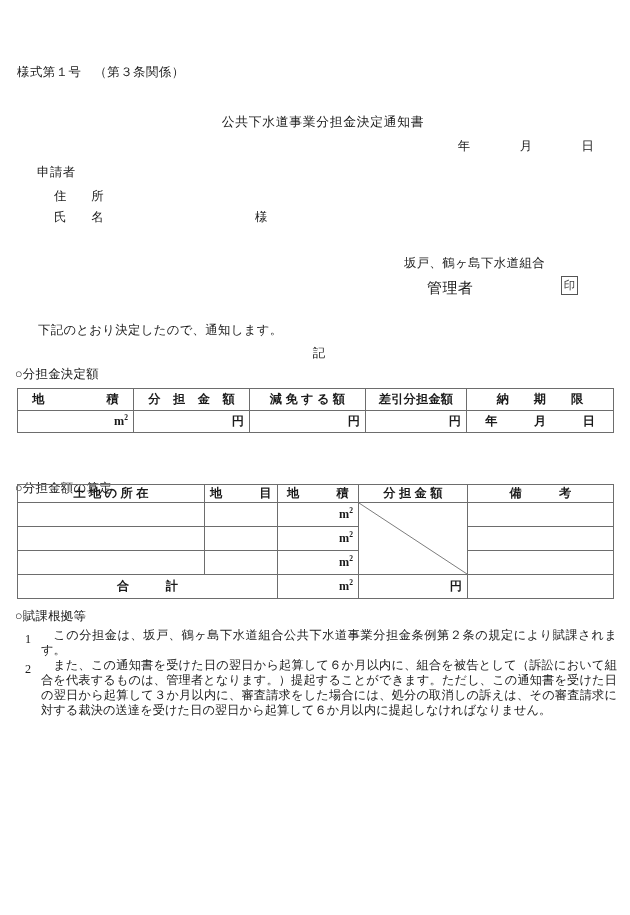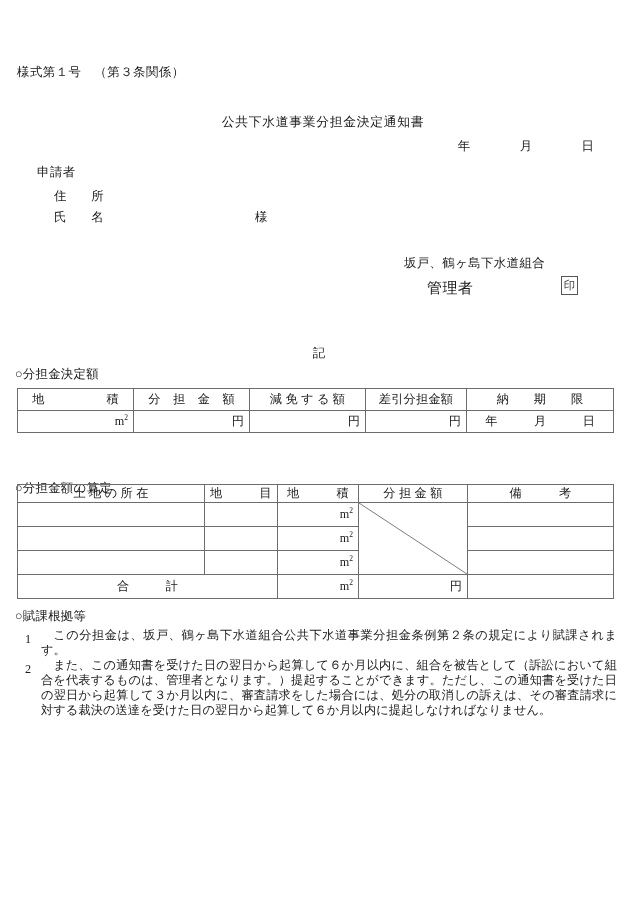--- a/index.html
+++ b/index.html
@@ -145,20 +145,21 @@
   #sec-head-1 { left: 15px; top: 366px; }
   #sec-head-2 { left: 15px; top: 480px; }
   #sec-head-3 { left: 15px; top: 608px; }
 
   
   table.form-table {
     position: absolute;
     border-collapse: collapse;
     table-layout: fixed;
     font-size: 12.2px;
+    font-weight: bold;
   }
   table.form-table td {
     border: 1px solid #6d6d6d;
     height: 21px;
     padding: 0 5px;
     vertical-align: middle;
     box-sizing: border-box;
   }
   .th-cell {
     text-align: center;
@@ -257,20 +258,21 @@
 
   <div class="applicant-label">申請者</div>
   <div class="addr-row">住　　所</div>
   <div class="name-row">氏　　名</div>
   <div class="name-honorific">様</div>
 
   <div class="issuer-org">坂戸、鶴ヶ島下水道組合</div>
   <div class="issuer-role">管理者</div>
   <div class="seal-box">印</div>
 
+  <div class="lead-in">下記のとおり決定したので、通知します。</div>
   <div class="ki-mark">記</div>
 
   <div class="sec-head" id="sec-head-1">○分担金決定額</div>
 
   <table class="form-table" id="table-bunntan-kettei">
     <colgroup>
       <col style="width:116px">
       <col style="width:116px">
       <col style="width:116px">
       <col style="width:101px">

